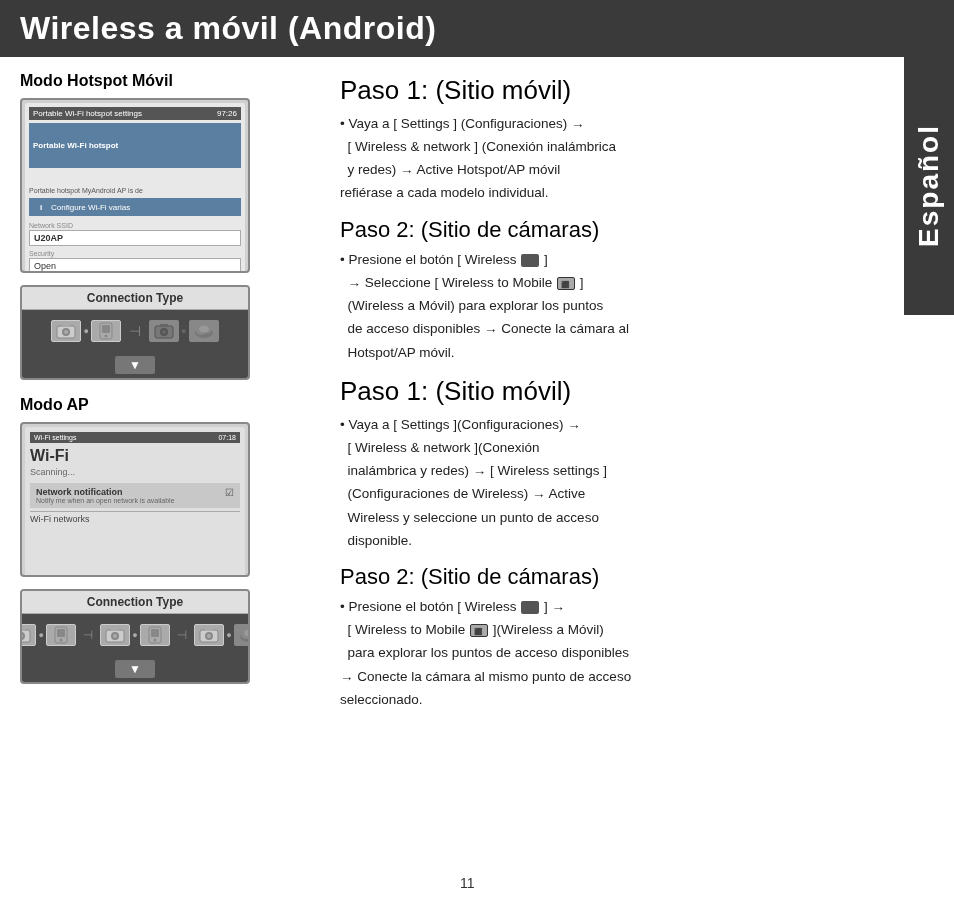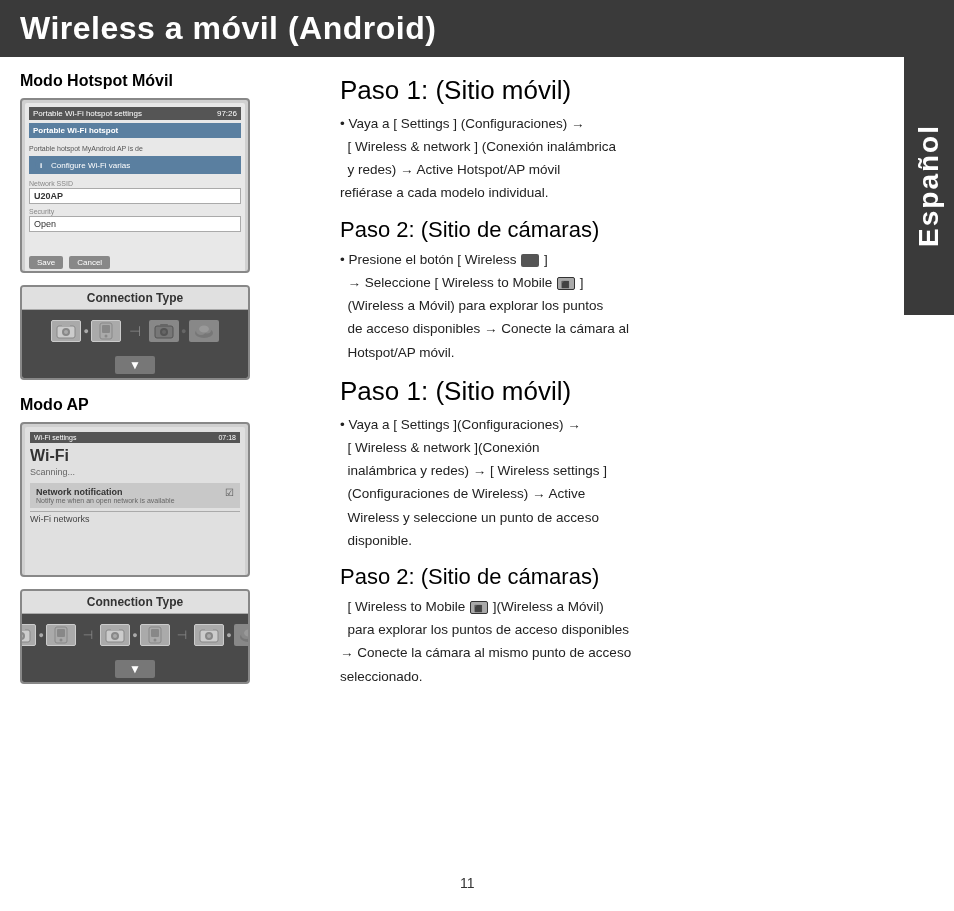--- a/index.html
+++ b/index.html
@@ -103,24 +103,24 @@
       background: #555;
       color: white;
       padding: 2px 4px;
       font-size: 8px;
       margin-bottom: 3px;
     }
 
     .phone1-title {
       background: #5a7fa0;
       color: white;
-      padding: 3px 4px;
+      padding: 18px 4px;
       font-size: 8px;
       font-weight: bold;
-      margin-bottom: 7px;
+      margin-bottom: 19px;
     }
 
     .phone1-subtitle {
       font-size: 7px;
       color: #555;
       margin-bottom: 4px;
     }
 
     .phone1-config-btn {
       background: #5a7fa0;
@@ -598,20 +598,21 @@
       <p>• Vaya a [ Settings ](Configuraciones) →</p>
       <p>&nbsp;&nbsp;[ Wireless &amp; network ](Conexión</p>
       <p>&nbsp;&nbsp;inalámbrica y redes) → [ Wireless settings ]</p>
       <p>&nbsp;&nbsp;(Configuraciones de Wireless) → Active</p>
       <p>&nbsp;&nbsp;Wireless y seleccione un punto de acceso</p>
       <p>&nbsp;&nbsp;disponible.</p>
     </div>
 
     <div class="paso-title-medium">Paso 2: (Sitio de cámaras)</div>
     <div class="paso-body">
+      <p>• Presione el botón [ Wireless <span class="inline-icon inline-icon-wifi" style="display:inline-block;width:18px;height:13px;background:#555;border-radius:2px;vertical-align:middle;"></span> ]  →</p>
       <p>&nbsp;&nbsp;[ Wireless to Mobile <span class="inline-icon inline-icon-mobile" style="display:inline-block;width:18px;height:13px;border:1px solid #333;background:#aaa;border-radius:2px;vertical-align:middle;font-size:7px;text-align:center;line-height:13px;">⬛</span> ](Wireless a Móvil)</p>
       <p>&nbsp;&nbsp;para explorar los puntos de acceso disponibles</p>
       <p>→ Conecte la cámara al mismo punto de acceso</p>
       <p>seleccionado.</p>
     </div>
 
   </div>
 
 </div>
 

